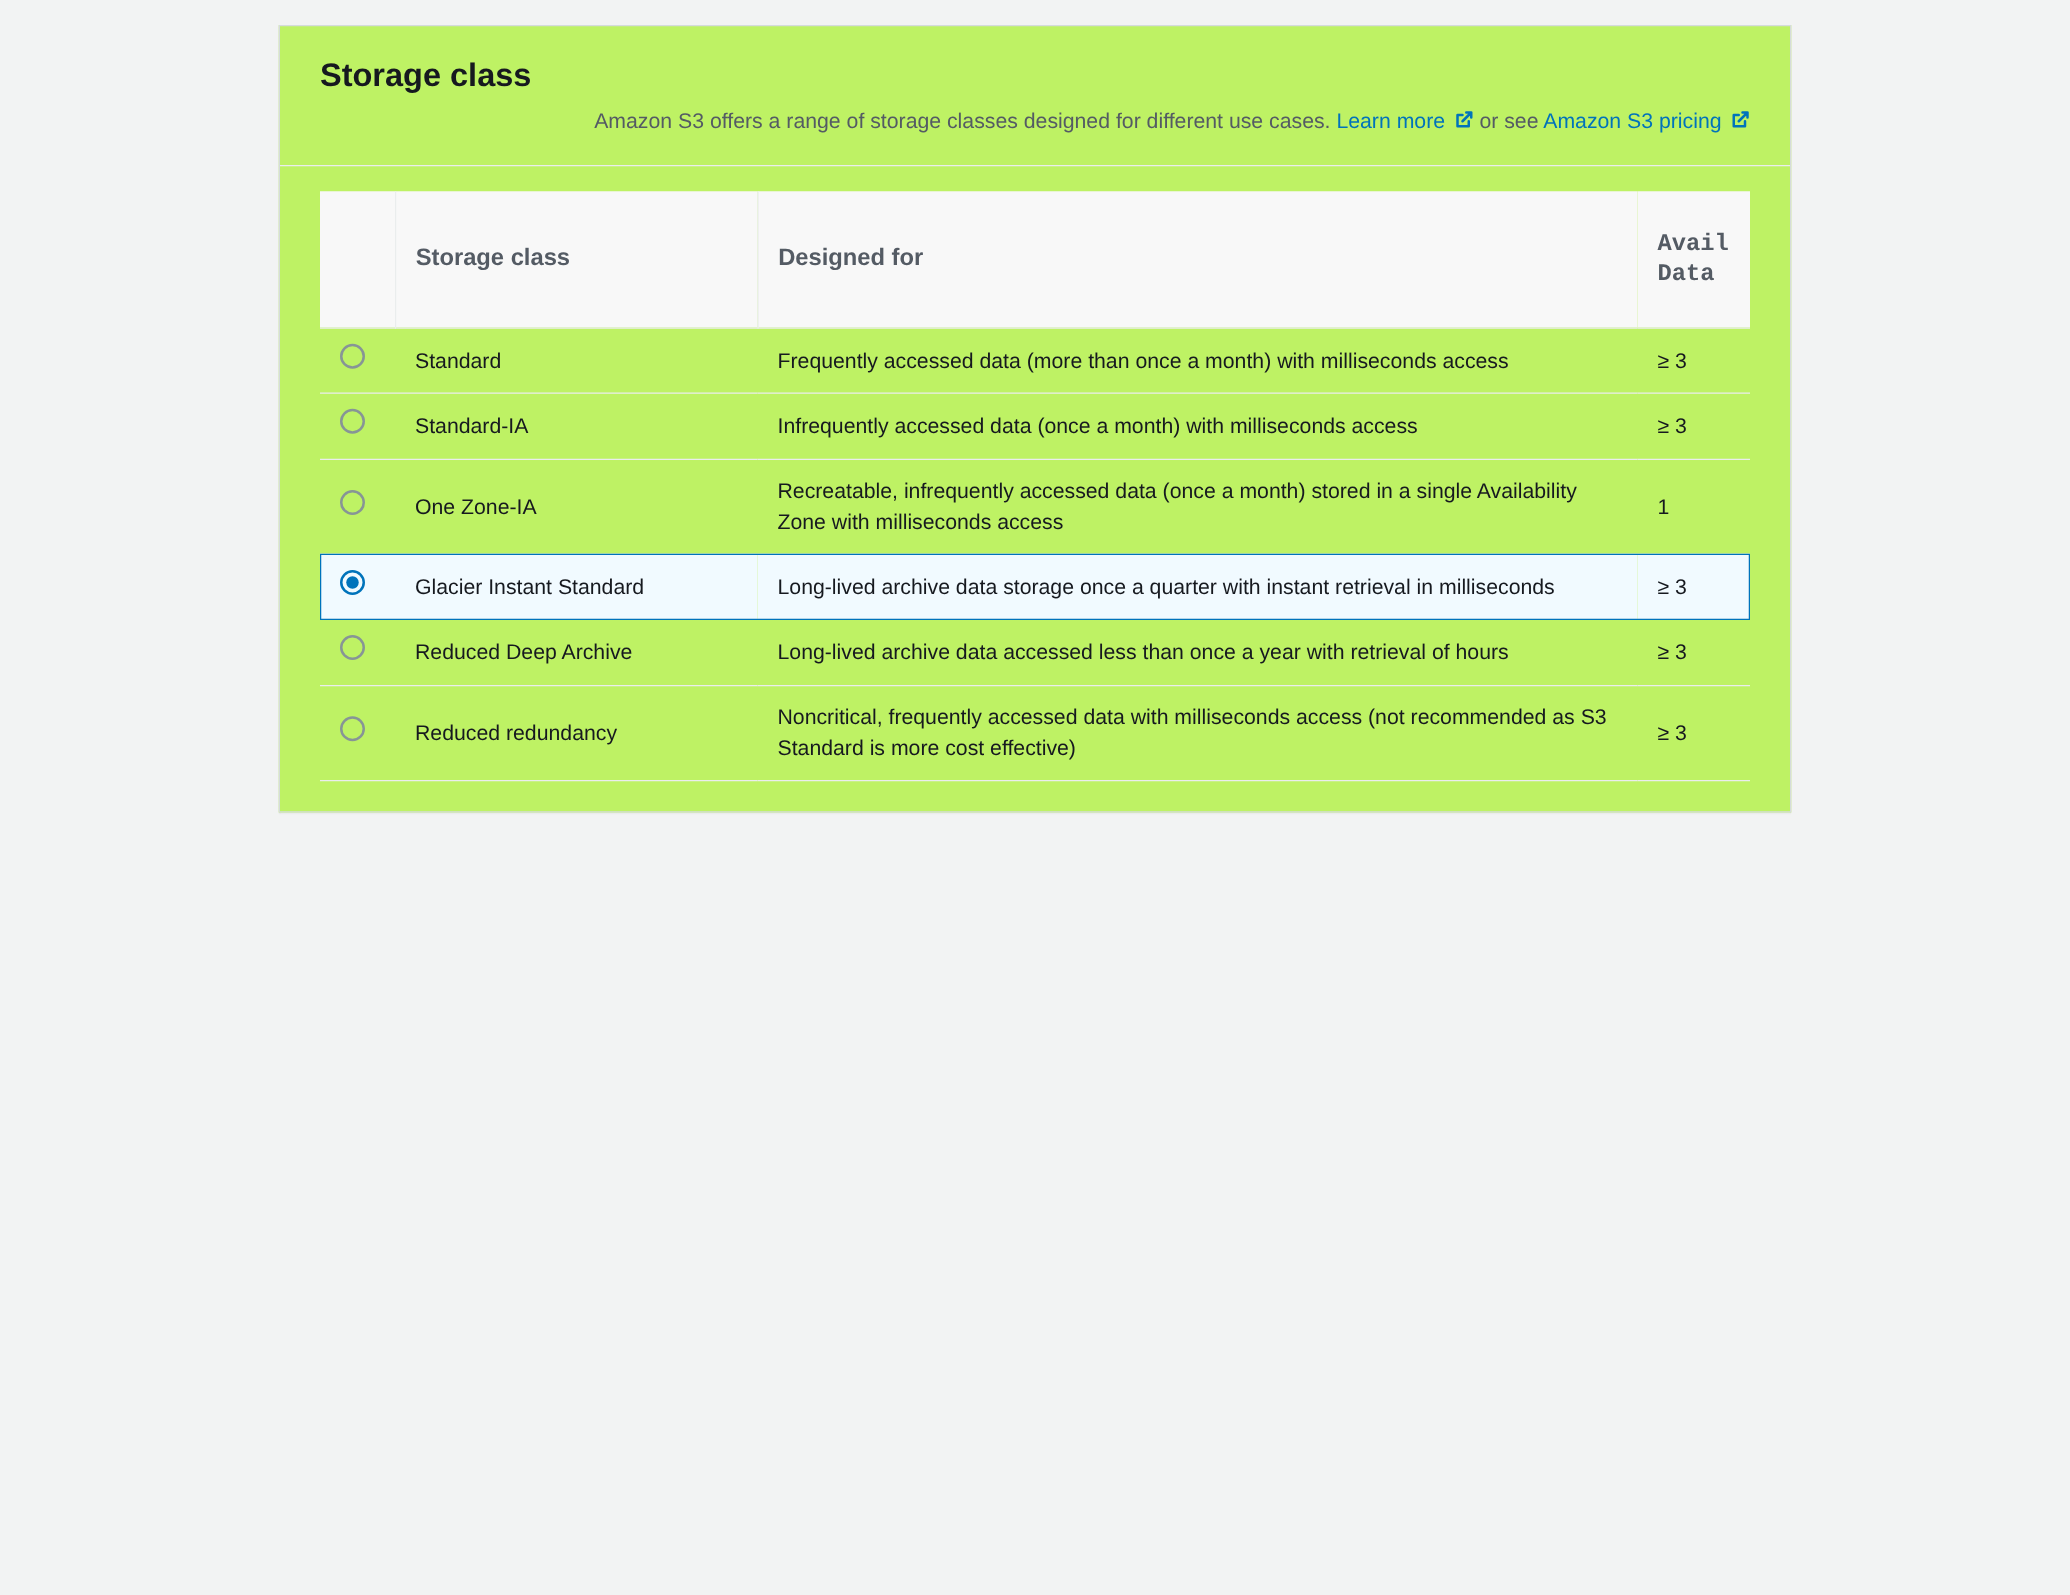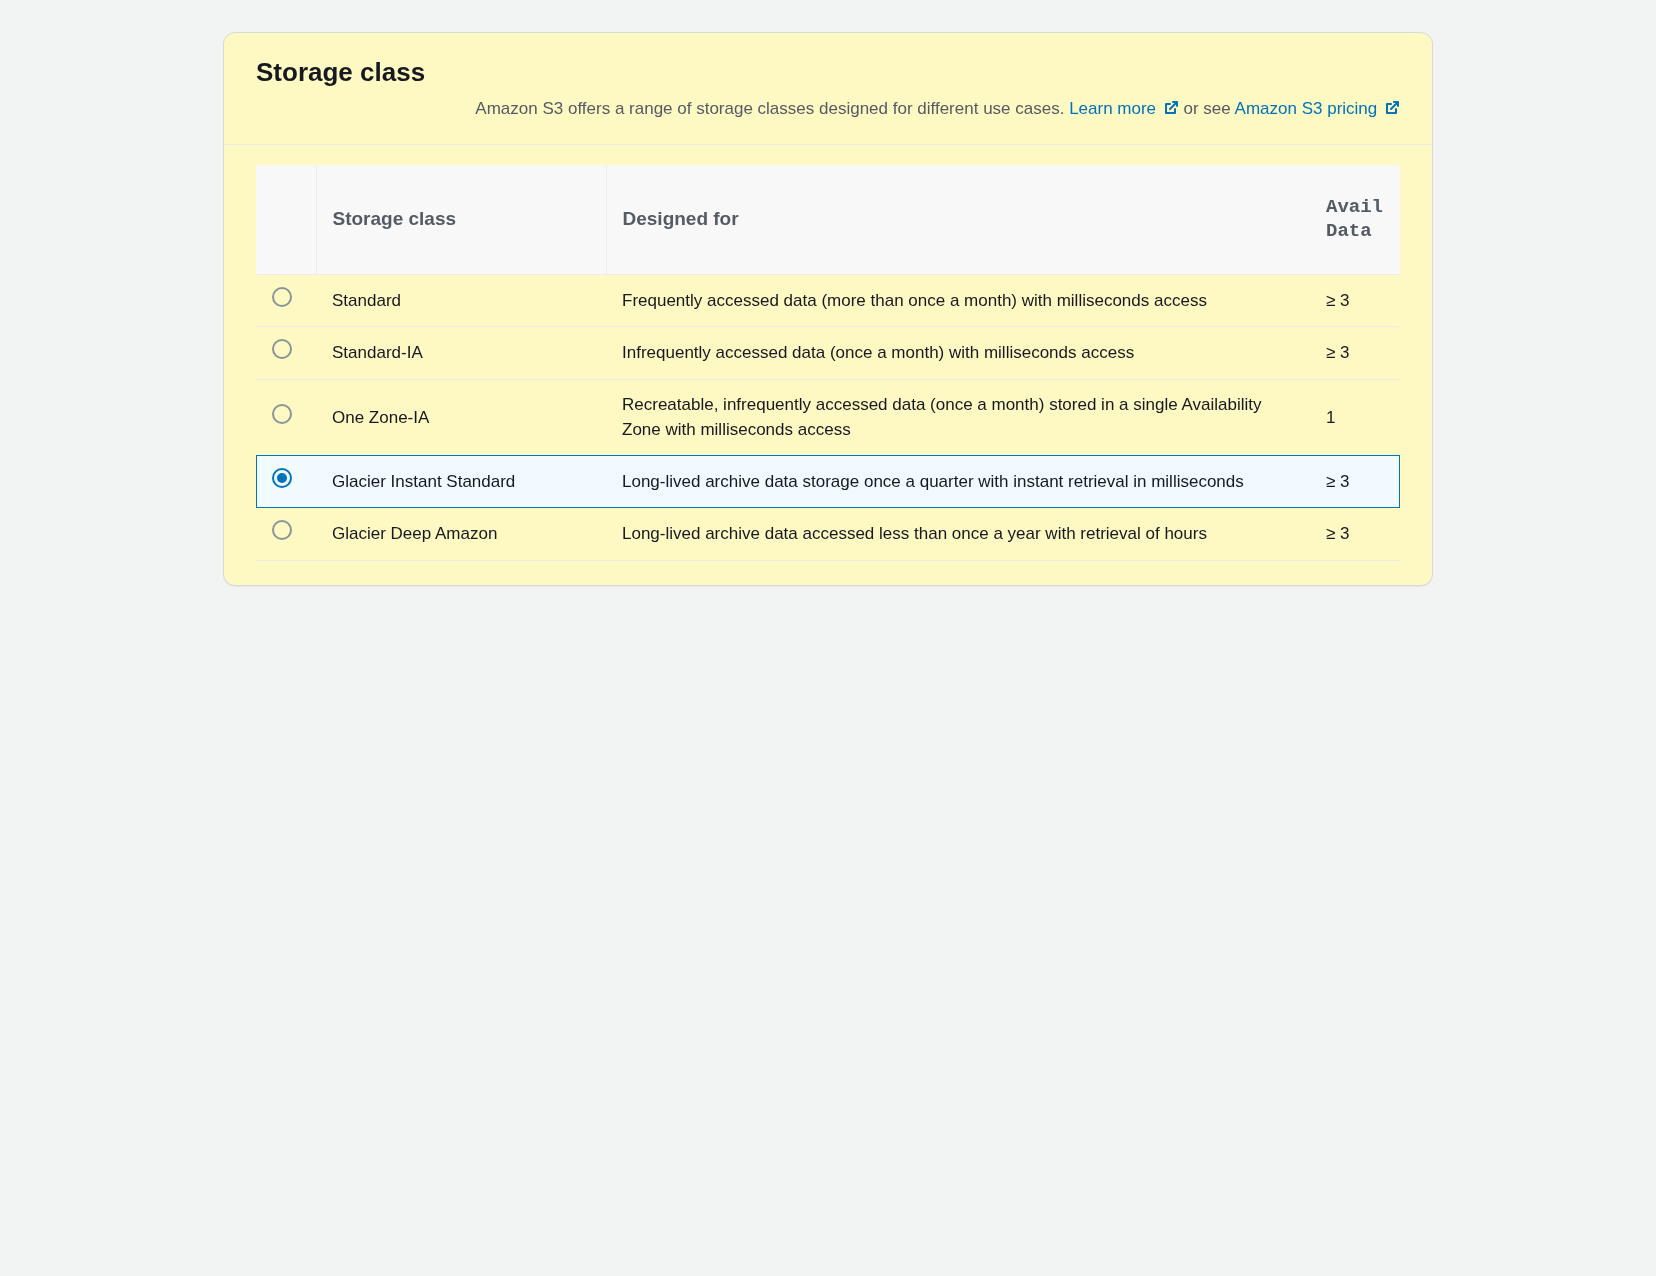--- a/index.html
+++ b/index.html
@@ -3,26 +3,26 @@
 <meta charset="utf-8">
 <style>
   * { box-sizing: border-box; margin: 0; padding: 0; }
   body {
     font-family: "Amazon Ember", "Helvetica Neue", Arial, sans-serif;
     background: #f2f3f3;
     padding: 20px;
     color: #16191f;
   }
   .panel {
-    background: #fef9c3;
+    background: #bef264;
     border: 1px solid #d5dbdb;
-    border-radius: 12px;
+    border-radius: 0;
     box-shadow: 0 1px 1px rgba(0,0,0,0.05);
     max-width: 1210px;
-    margin: 12px auto;
+    margin: 0 auto;
     overflow: hidden;
   }
   .panel-header {
     padding: 24px 32px 20px 32px;
     border-bottom: 1px solid #eaeded;
   }
   .panel-title {
     font-size: 26px;
     font-weight: 700;
     color: #16191f;
@@ -157,20 +157,26 @@
             <td class="col-zone">1</td>
           </tr>
           <tr class="selected">
             <td class="col-radio"><span class="radio"></span></td>
             <td class="col-name">Glacier Instant Standard</td>
             <td class="col-desc">Long-lived archive data storage once a quarter with instant retrieval in milliseconds</td>
             <td class="col-zone">≥ 3</td>
           </tr>
           <tr>
             <td class="col-radio"><span class="radio"></span></td>
-            <td class="col-name">Glacier Deep Amazon</td>
+            <td class="col-name">Reduced Deep Archive</td>
             <td class="col-desc">Long-lived archive data accessed less than once a year with retrieval of hours</td>
+            <td class="col-zone">≥ 3</td>
+          </tr>
+          <tr>
+            <td class="col-radio"><span class="radio"></span></td>
+            <td class="col-name">Reduced redundancy</td>
+            <td class="col-desc">Noncritical, frequently accessed data with milliseconds access (not recommended as S3 Standard is more cost effective)</td>
             <td class="col-zone">≥ 3</td>
           </tr>
         </tbody>
     </table>
   </div>
 </div>
 
 </body></html>

